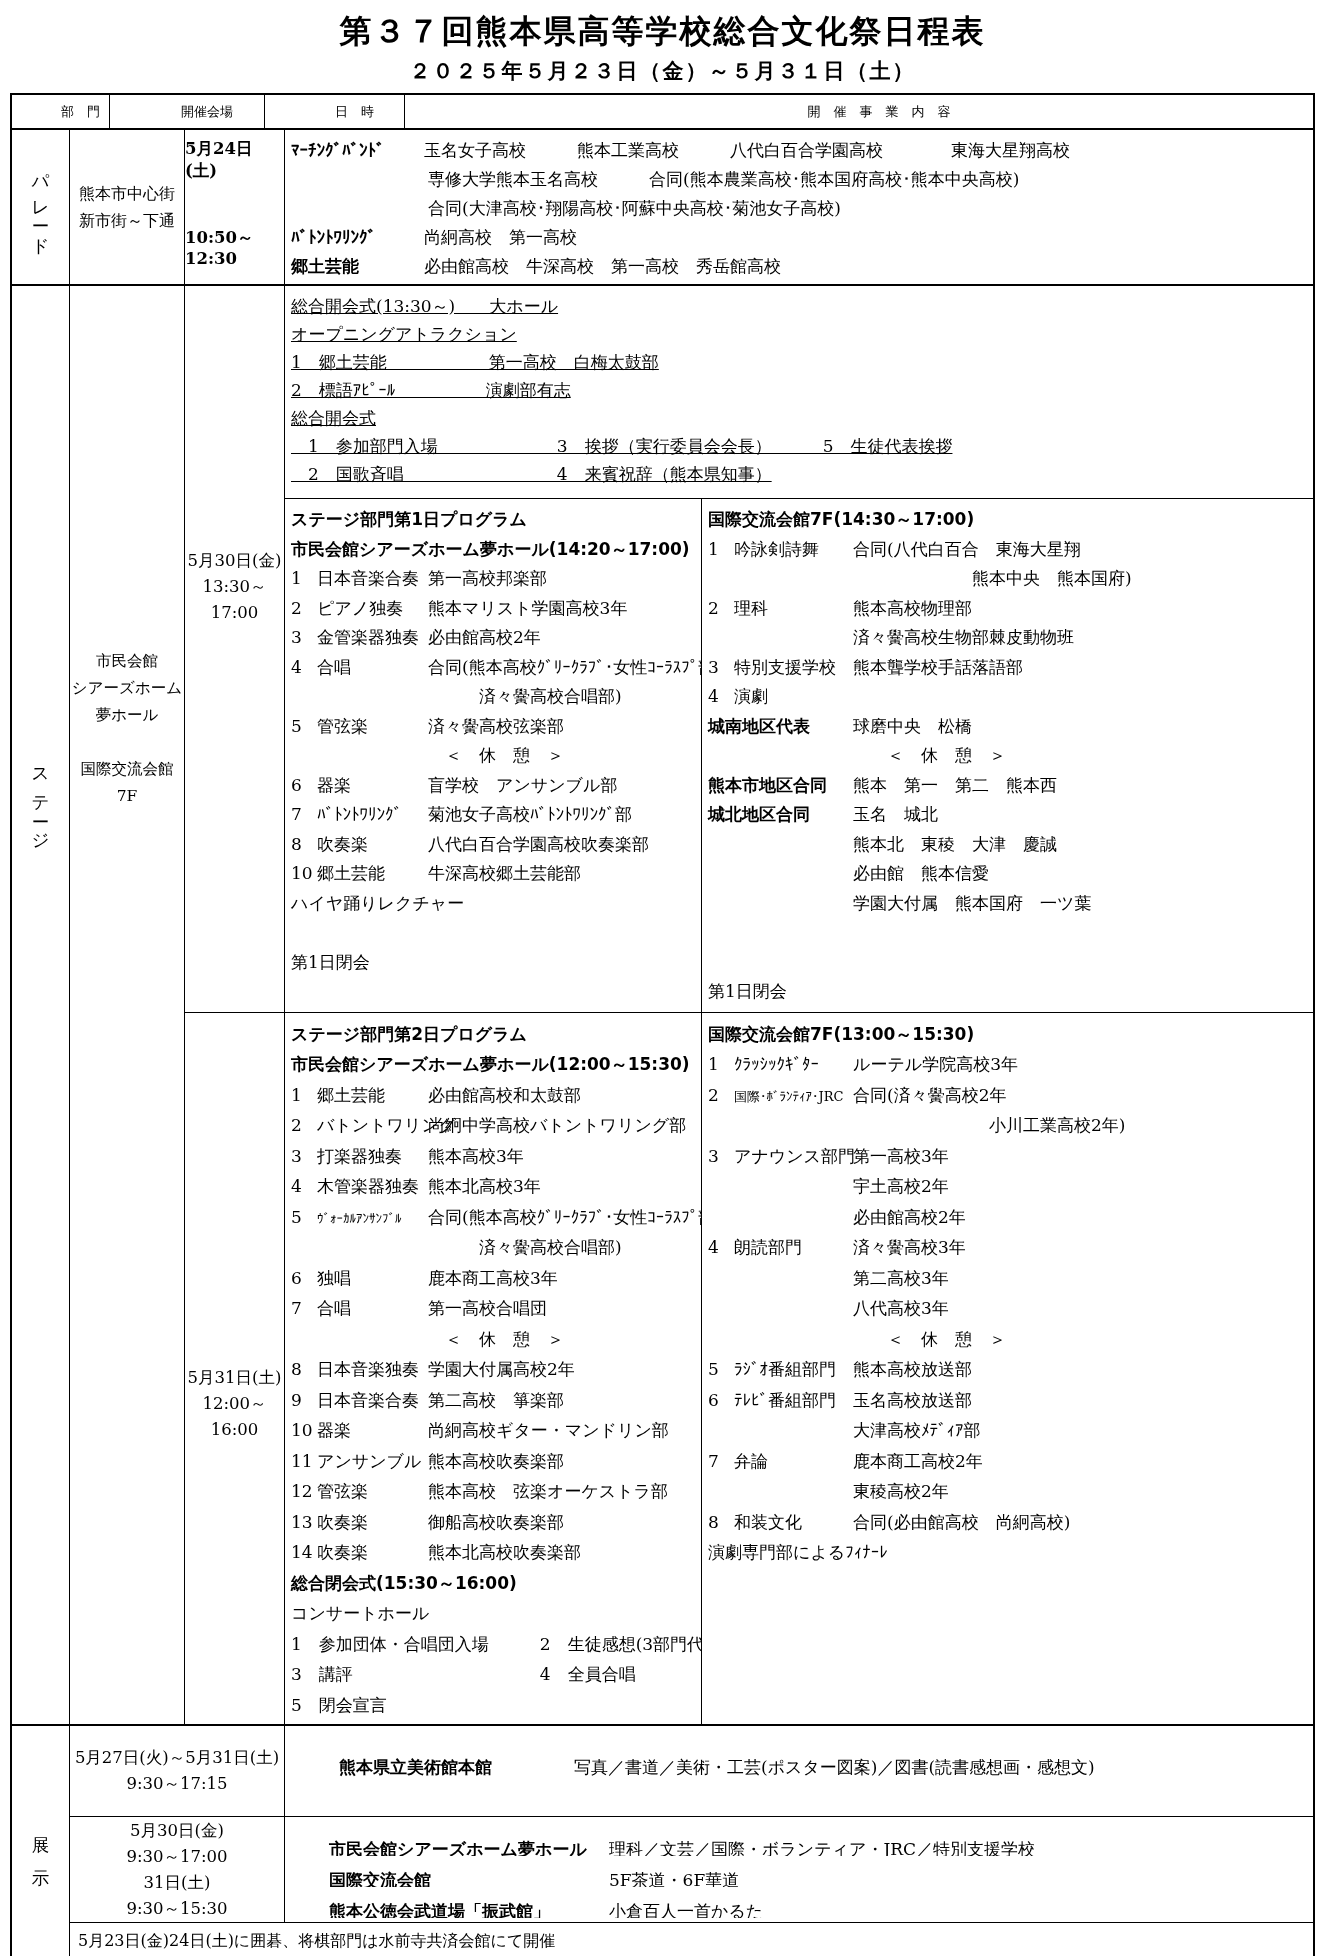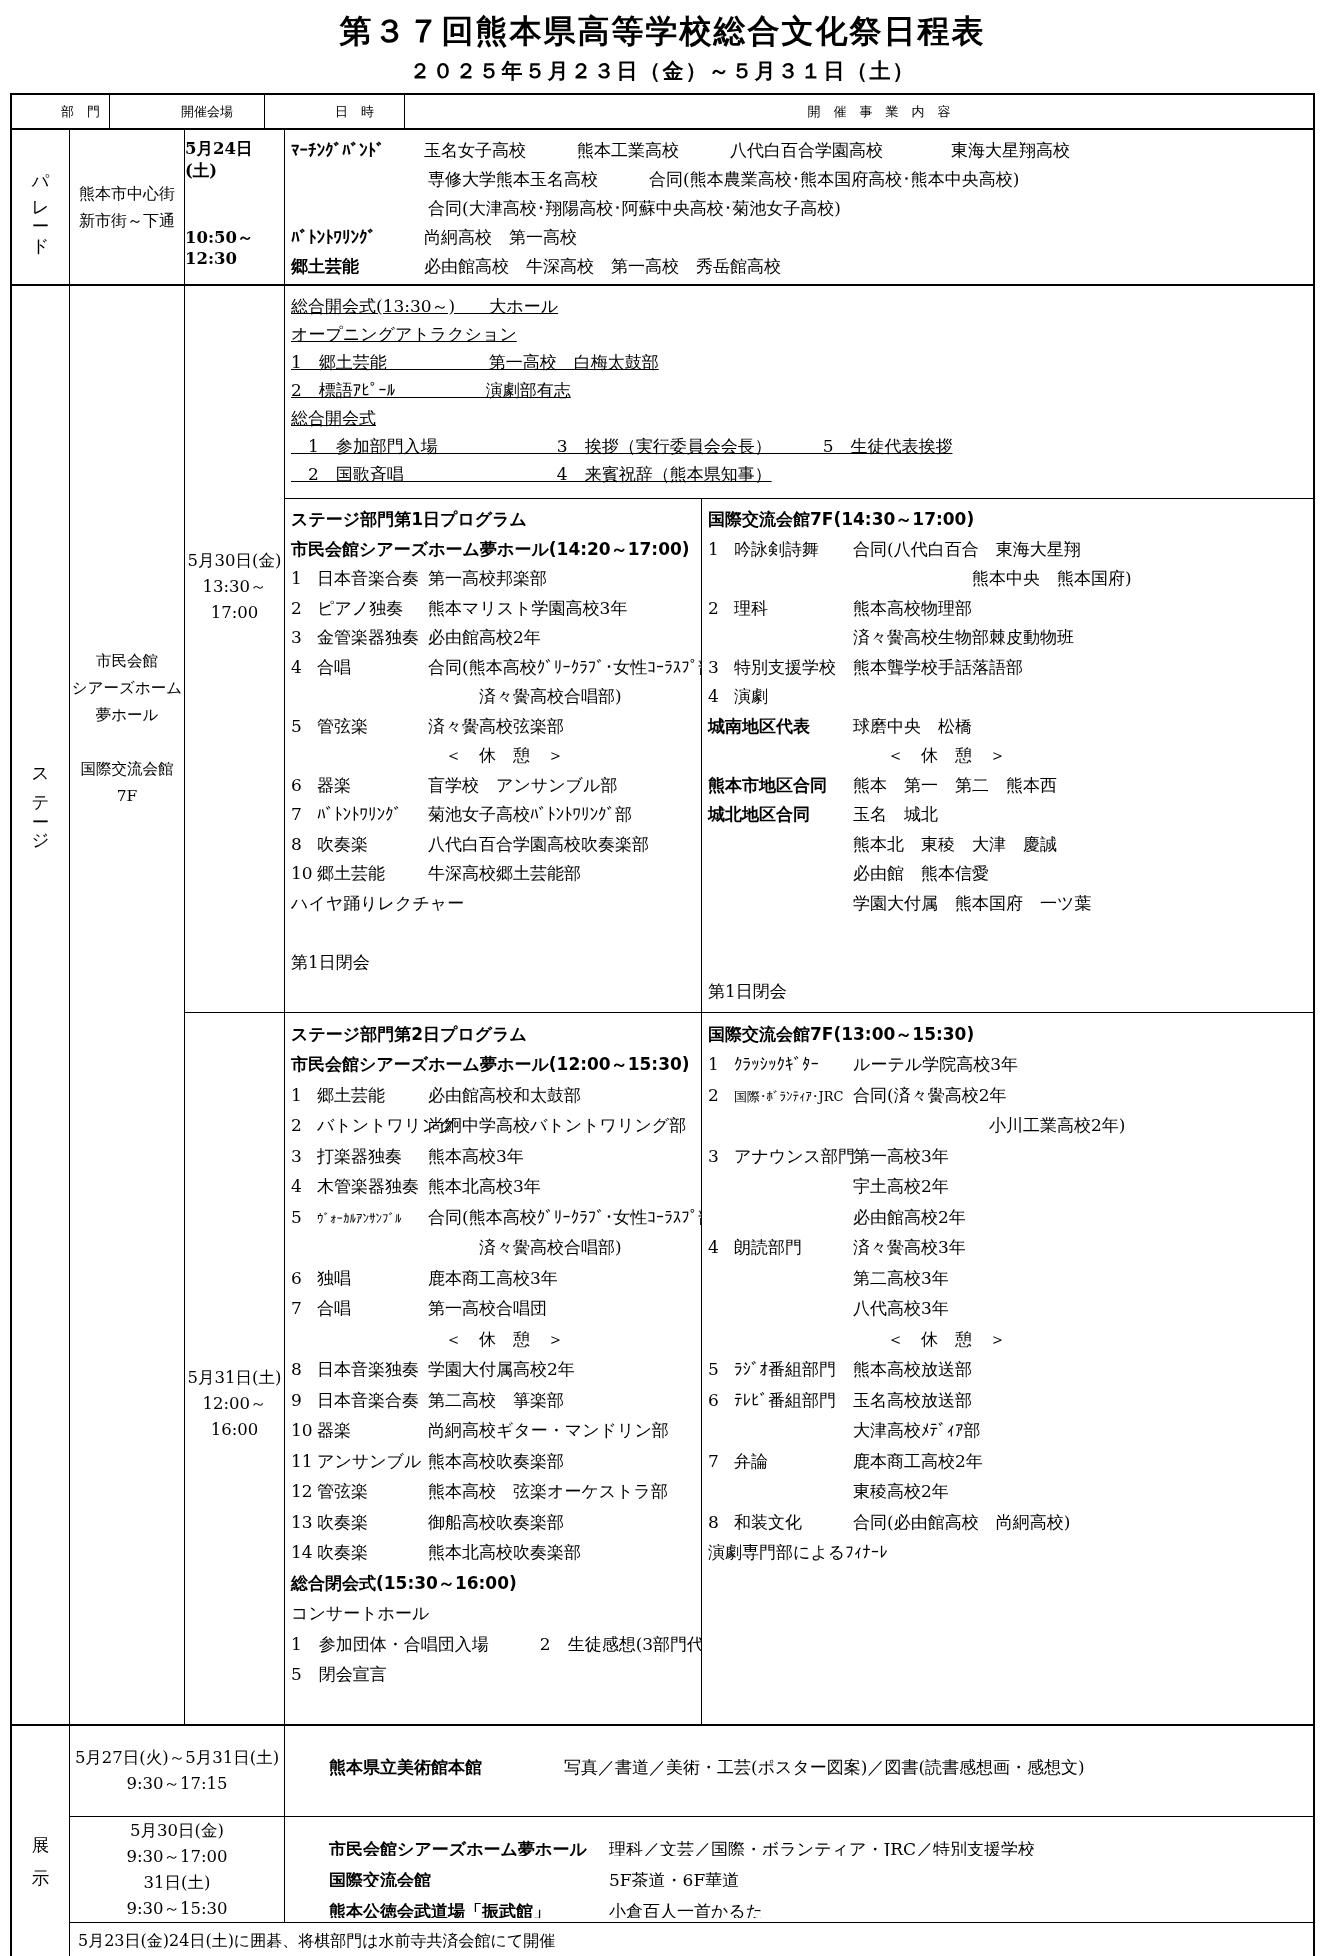--- a/index.html
+++ b/index.html
@@ -53,21 +53,21 @@
   .opening .pl{height:28px;line-height:28px;}
   .progcols{flex:1;display:flex;min-width:0;}
   .pc{box-sizing:border-box;min-width:0;}
   .pc.left{width:417px;flex:none;border-right:1.5px solid #000;}
   .pc.right{flex:1;}
   .day2g .pl{height:30.5px;line-height:30.5px;}
   
   .exhib{height:235px;}
   .exhib-right{flex:1;display:flex;flex-direction:column;min-width:0;}
   .exrow{display:flex;min-width:0;}
-  .ex1{height:90px;}
+  .ex1{height:90px;gap:10px;}
   .ex2{height:105px;border-top:1.5px solid #000;}
   .exdate{width:215px;flex:none;border-right:1.5px solid #000;display:flex;align-items:center;justify-content:center;
           white-space:pre-line;text-align:center;font-size:16.5px;line-height:26px;box-sizing:border-box;}
   .excontent{flex:1;min-width:0;}
   .ex-prog1{padding:26px 0 0 38px;}
   .ex-prog1 .pl{height:30px;line-height:30px;}
   .ex-prog1 .pll.wide{width:235px;}
   .ex-prog2{padding:8px 0 0 38px;}
   .ex-prog2 .pl{height:31px;line-height:31px;}
   .ex-prog2 .pll.wide{width:280px;margin-top:9px;}
@@ -195,20 +195,21 @@
                   <div class="pl"><span class="pn">8</span><span class="pll">日本音楽独奏</span><span class="pv">学園大付属高校2年</span></div>
                   <div class="pl"><span class="pn">9</span><span class="pll">日本音楽合奏</span><span class="pv">第二高校　箏楽部</span></div>
                   <div class="pl"><span class="pn">10</span><span class="pll">器楽</span><span class="pv">尚絅高校ギター・マンドリン部</span></div>
                   <div class="pl"><span class="pn">11</span><span class="pll">アンサンブル</span><span class="pv">熊本高校吹奏楽部</span></div>
                   <div class="pl"><span class="pn">12</span><span class="pll">管弦楽</span><span class="pv">熊本高校　弦楽オーケストラ部</span></div>
                   <div class="pl"><span class="pn">13</span><span class="pll">吹奏楽</span><span class="pv">御船高校吹奏楽部</span></div>
                   <div class="pl"><span class="pn">14</span><span class="pll">吹奏楽</span><span class="pv">熊本北高校吹奏楽部</span></div>
                   <div class="pl b">総合閉会式(15:30～16:00)</div>
                   <div class="pl">コンサートホール</div>
                   <div class="pl">1　参加団体・合唱団入場　　　2　生徒感想(3部門代表)</div>
+                  <div class="pl">3　講評　　　　　　　　　　　4　全員合唱</div>
                   <div class="pl">5　閉会宣言</div>
                 </div>
               <div class="pc right prog">
                   <div class="pl b">国際交流会館7F(13:00～15:30)</div>
                   <div class="pl"><span class="pn">1</span><span class="pll">ｸﾗｯｼｯｸｷﾞﾀｰ</span><span class="pv">ルーテル学院高校3年</span></div>
                   <div class="pl"><span class="pn">2</span><span class="pll sm">国際･ﾎﾞﾗﾝﾃｨｱ･JRC</span><span class="pv">合同(済々黌高校2年</span></div>
                   <div class="pl"><span class="pn"></span><span class="pll"></span><span class="pv">　　　　　　　　小川工業高校2年)</span></div>
                   <div class="pl"><span class="pn">3</span><span class="pll">アナウンス部門</span><span class="pv">第一高校3年</span></div>
                   <div class="pl"><span class="pn"></span><span class="pll"></span><span class="pv">宇土高校2年</span></div>
                   <div class="pl"><span class="pn"></span><span class="pll"></span><span class="pv">必由館高校2年</span></div>

